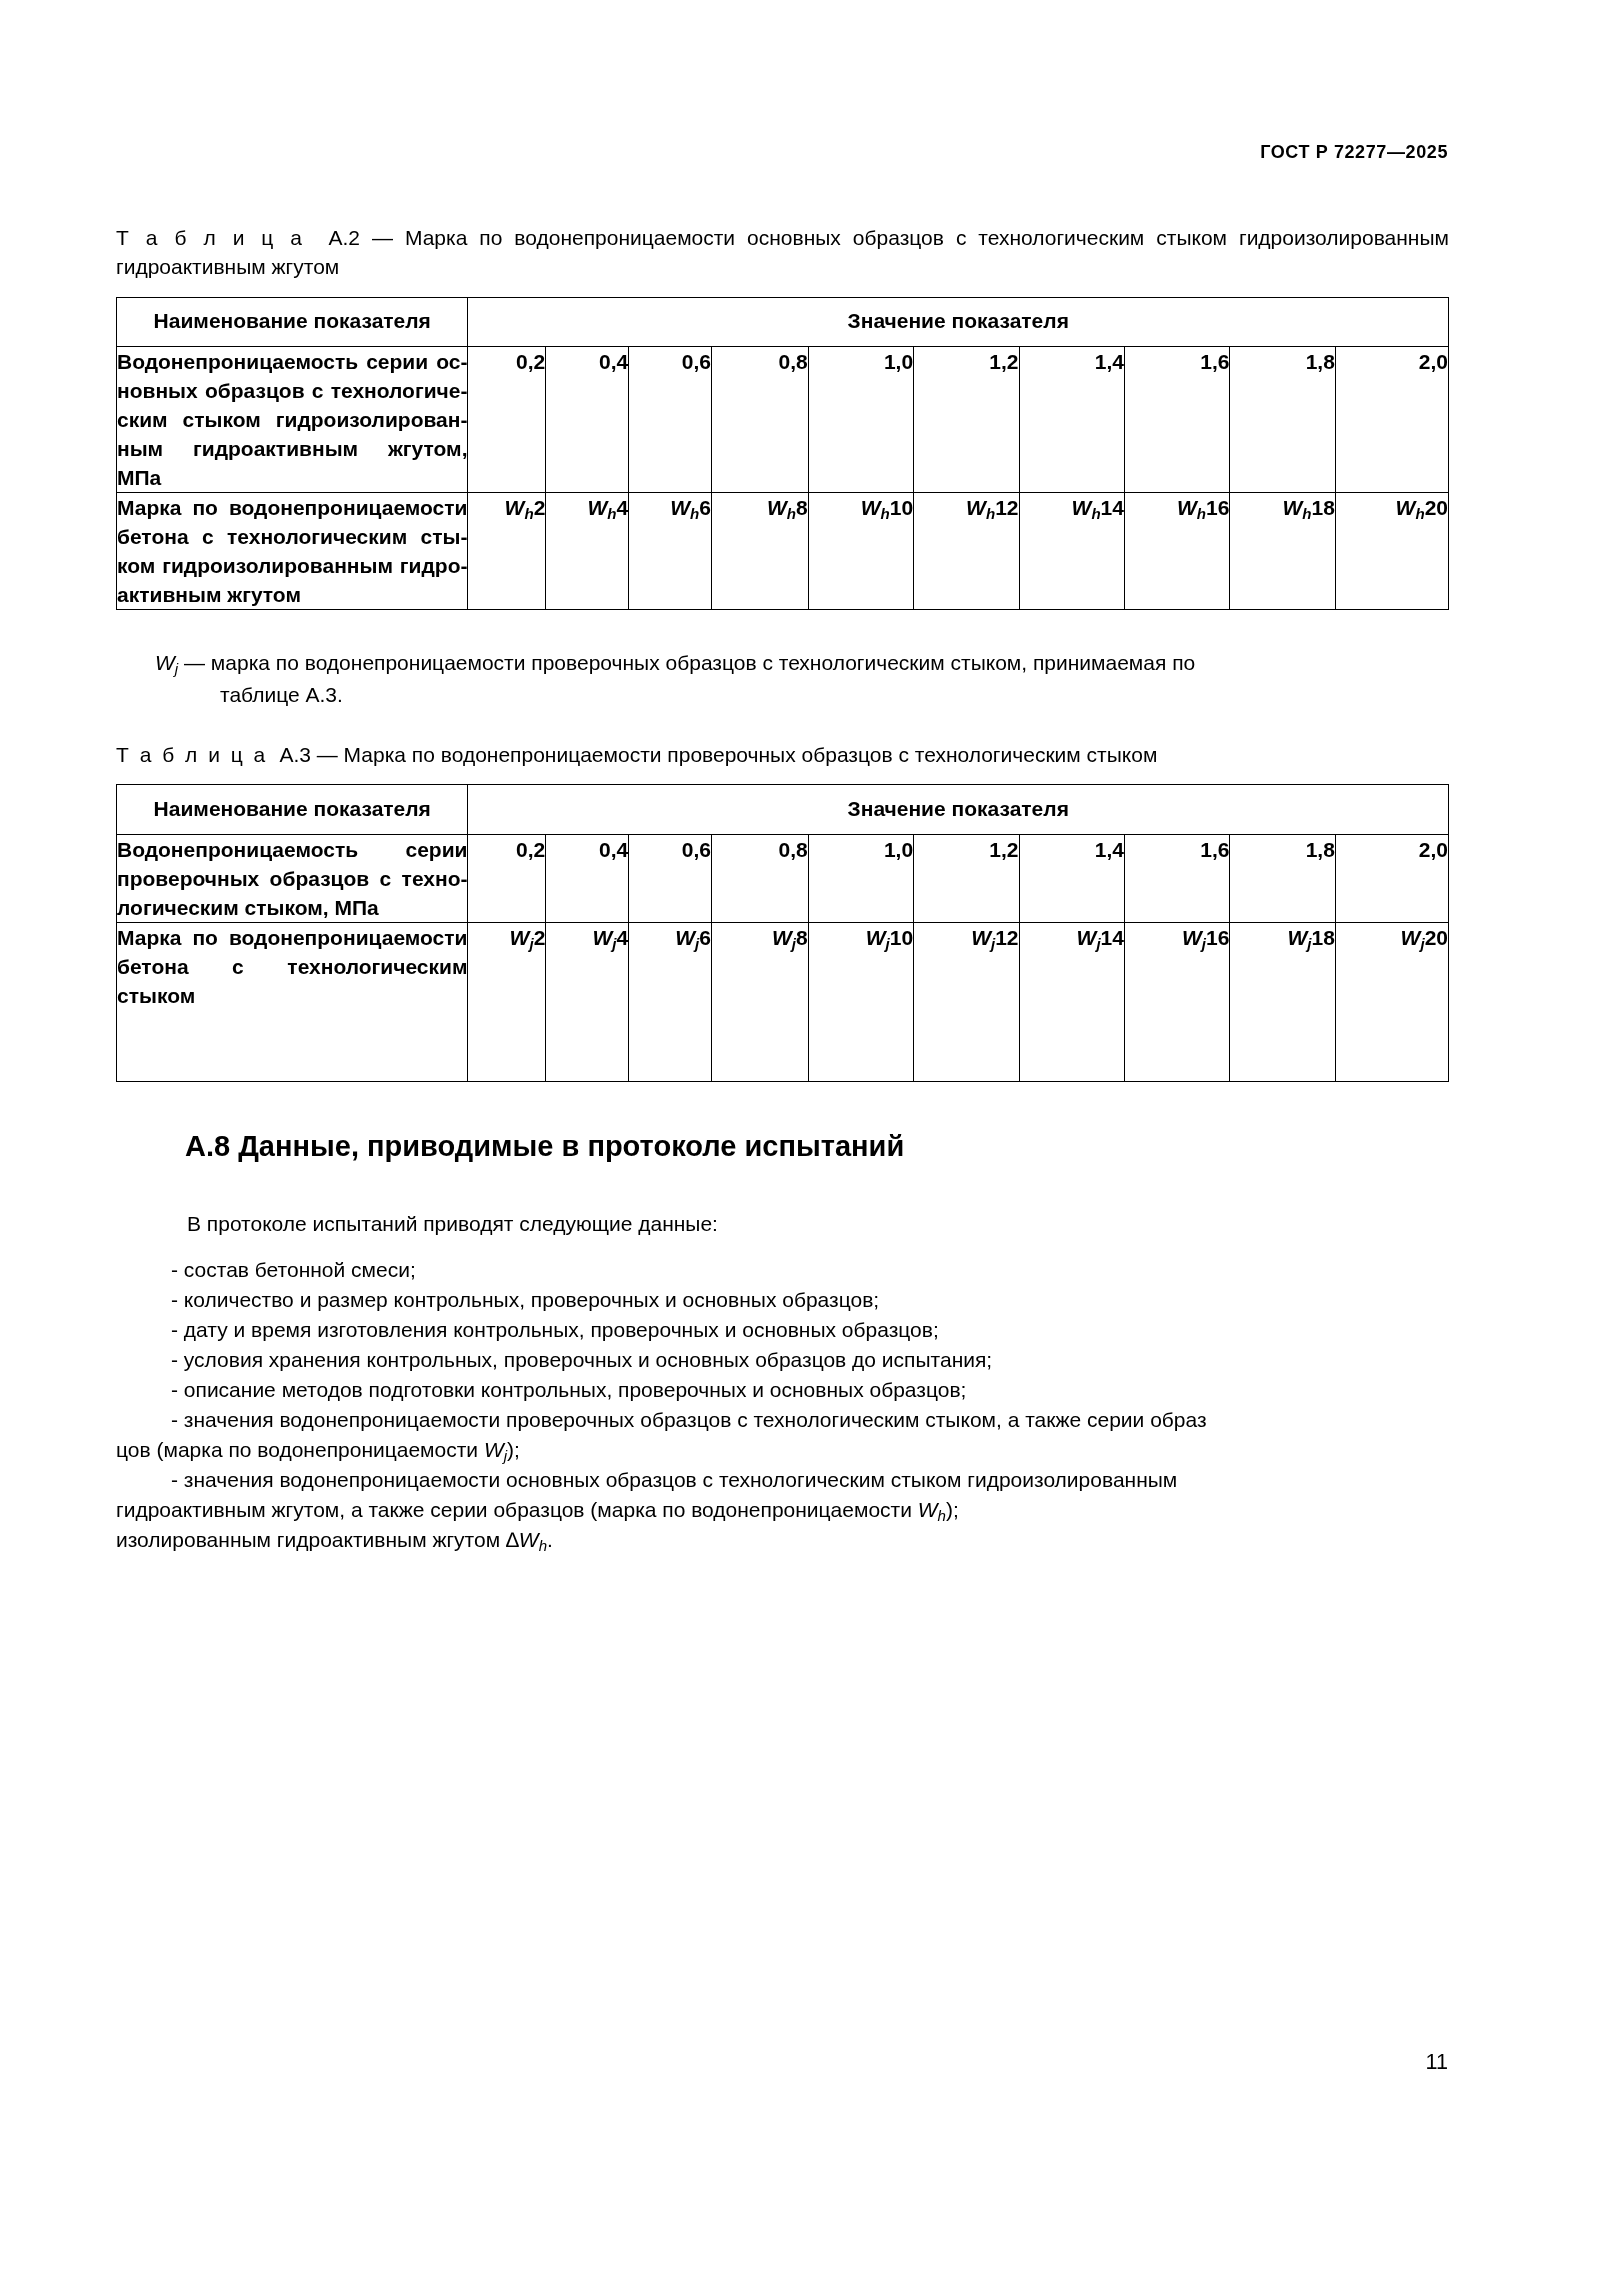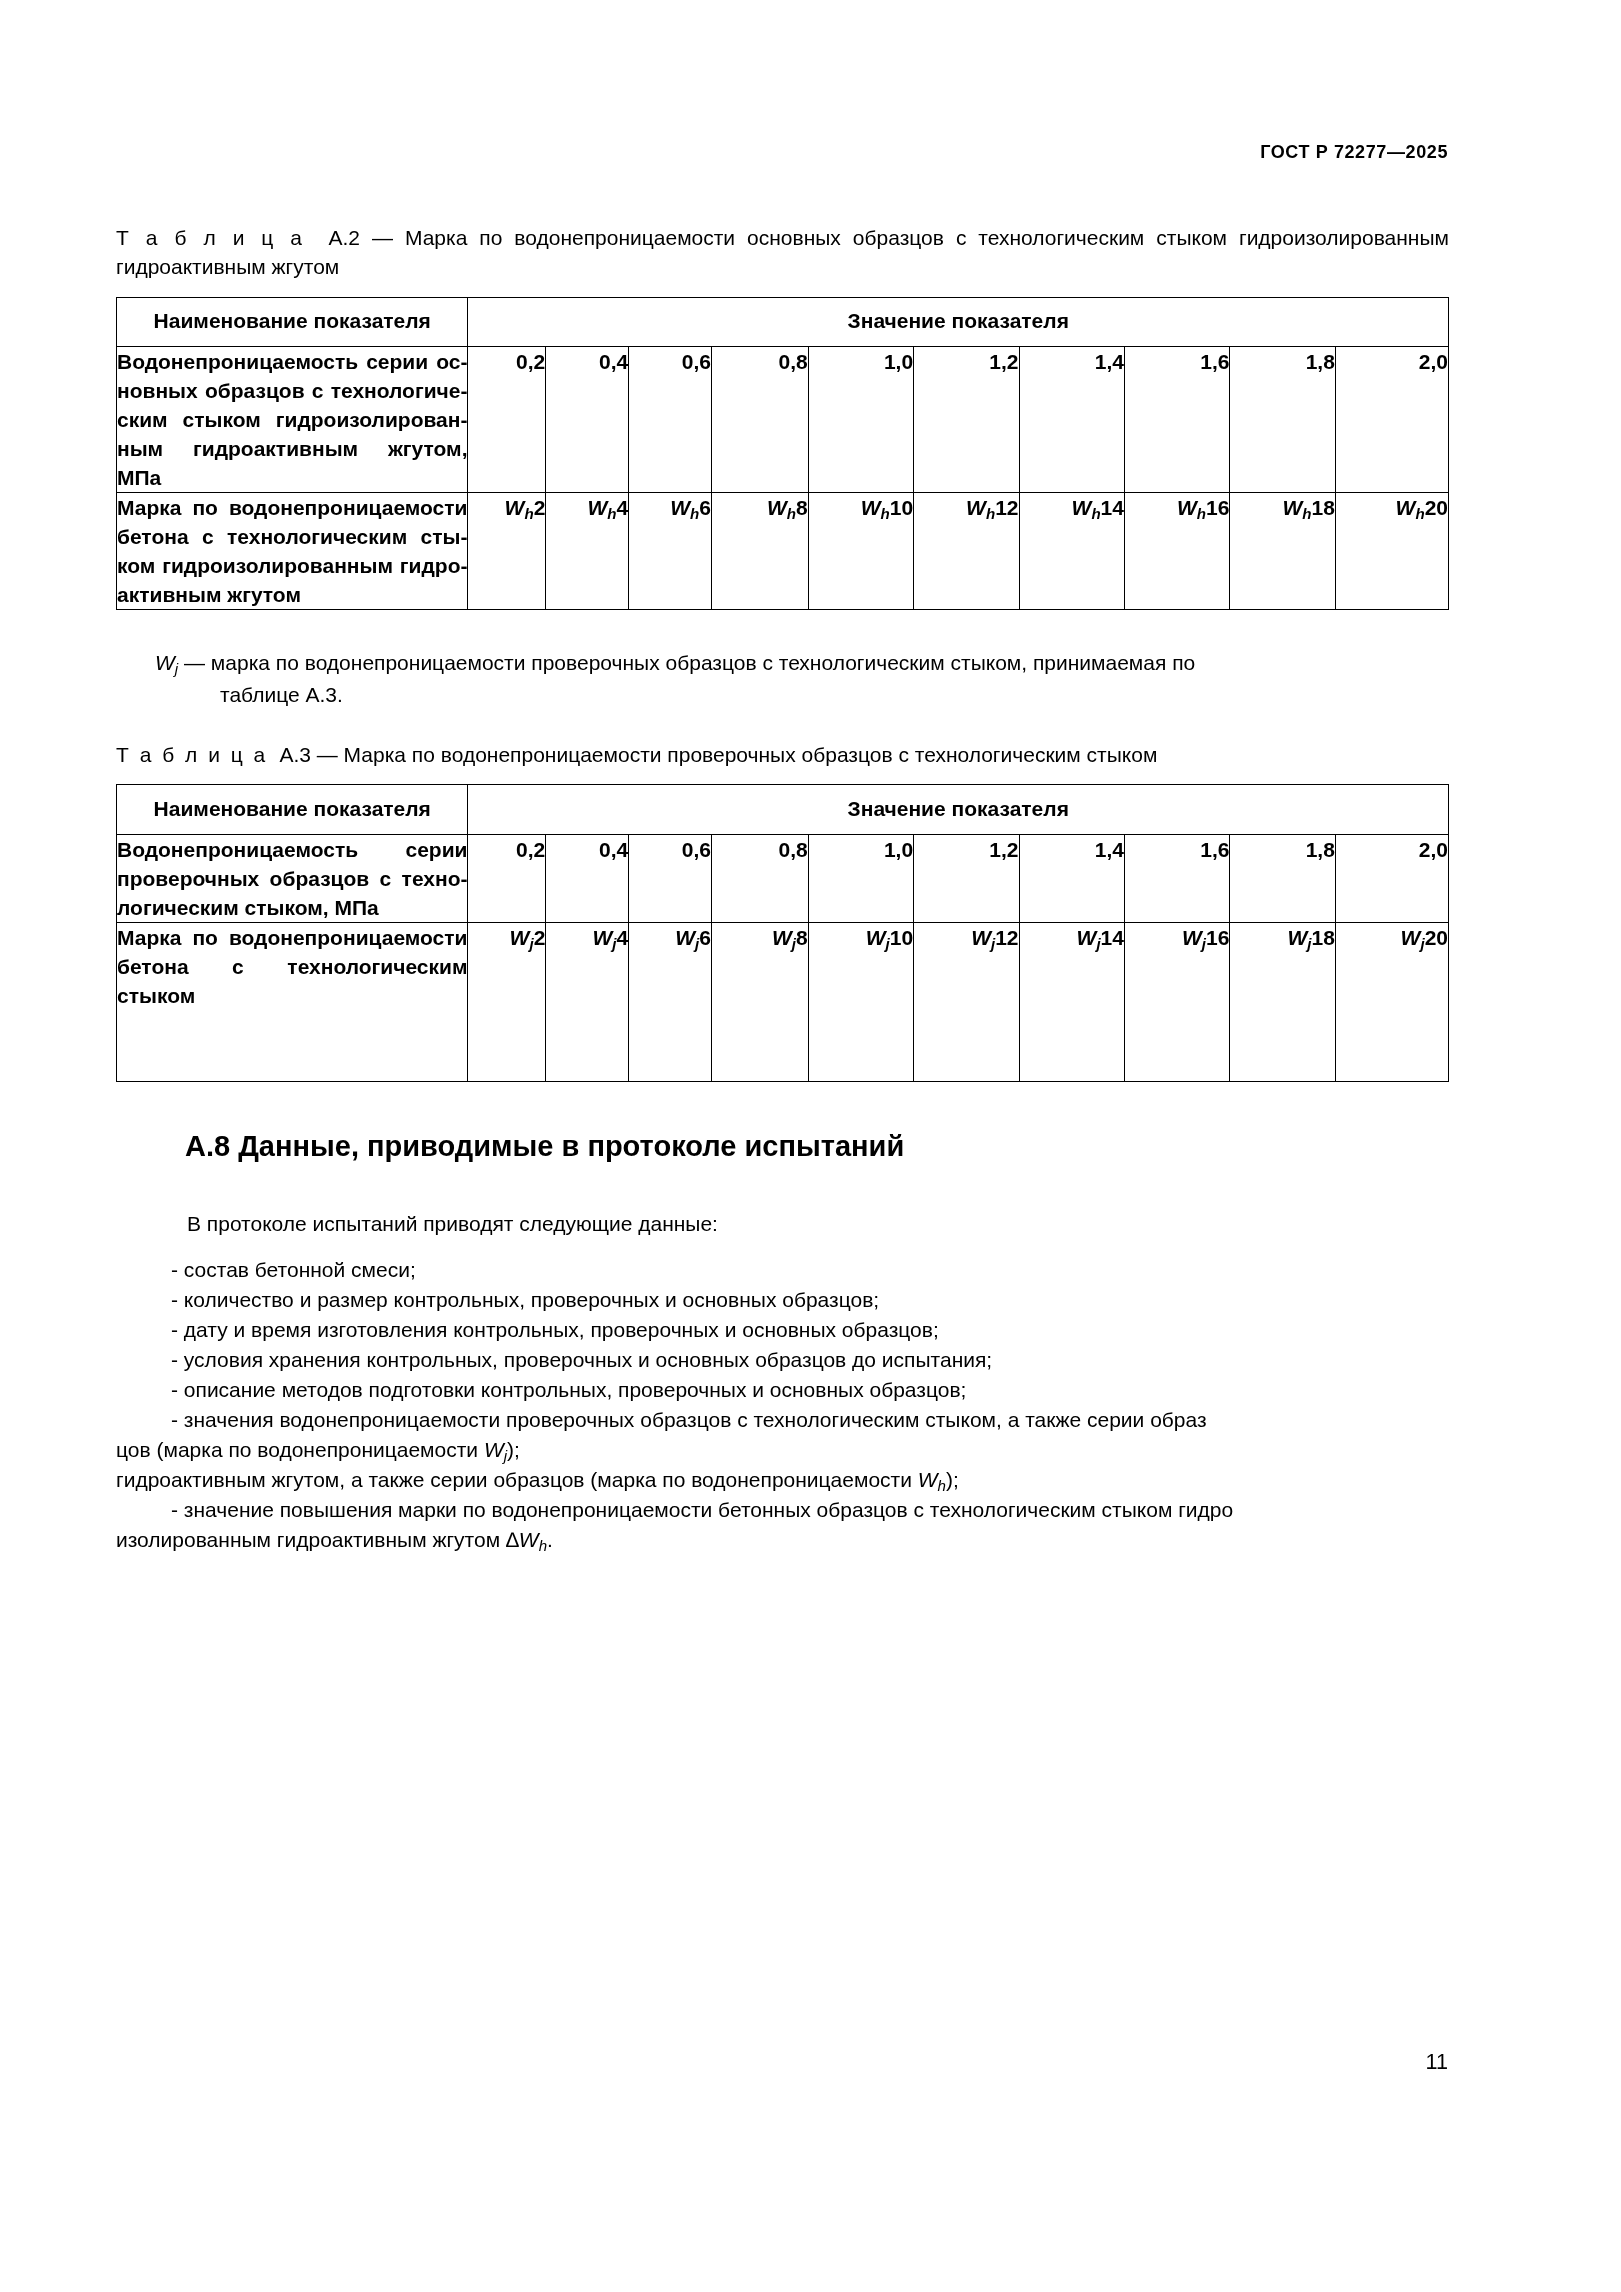--- a/index.html
+++ b/index.html
@@ -281,22 +281,22 @@
     <p class="body">В протоколе испытаний приводят следующие данные:</p>
 
     <p class="item">- состав бетонной смеси;</p>
     <p class="item">- количество и размер контрольных, проверочных и основных образцов;</p>
     <p class="item">- дату и время изготовления контрольных, проверочных и основных образцов;</p>
     <p class="item">- условия хранения контрольных, проверочных и основных образцов до испытания;</p>
     <p class="item">- описание методов подготовки контрольных, проверочных и основных образцов;</p>
 
     <p class="item"><span>- значения водонепроницаемости проверочных образцов с технологическим  стыком, а также серии образ­</span><span style="display:block;text-indent:0;"><span>цов (марка по водонепроницаемости </span><span class="var"><span>W</span><sub>j</sub></span><span>);</span></span></p>
 
-    <p class="item"><span style="display:block;text-indent:0;"><span>гидроактивным жгутом, а также серии образцов (марка по водонепроницаемости </span><span class="var"><span>W</span><sub>h</sub></span><span>);</span></span></p>
-
-    <p class="item"><span>- значение повышения марки по водонепроницаемости бетонных образцов с технологическим стыком гидро­</span><span style="display:block;text-indent:0;"><span>изолированным гидроактивным жгутом </span><span>∆</span><span class="var"><span>W</span><sub>h</sub></span><span>.</span></span></p>
+    <p class="item"><span>- значения водонепроницаемости основных образцов с технологическим стыком гидроизолированным</span><span style="display:block;text-indent:0;"><span>гидроактивным жгутом, а также серии образцов (марка по водонепроницаемости </span><span class="var"><span>W</span><sub>h</sub></span><span>);</span></span></p>
+
+    <p class="item"><span style="display:block;text-indent:0;"><span>изолированным гидроактивным жгутом </span><span>∆</span><span class="var"><span>W</span><sub>h</sub></span><span>.</span></span></p>
 
   </div>
 
   <div class="folio">11</div>
 
 </div>
 
 
 </body></html>

